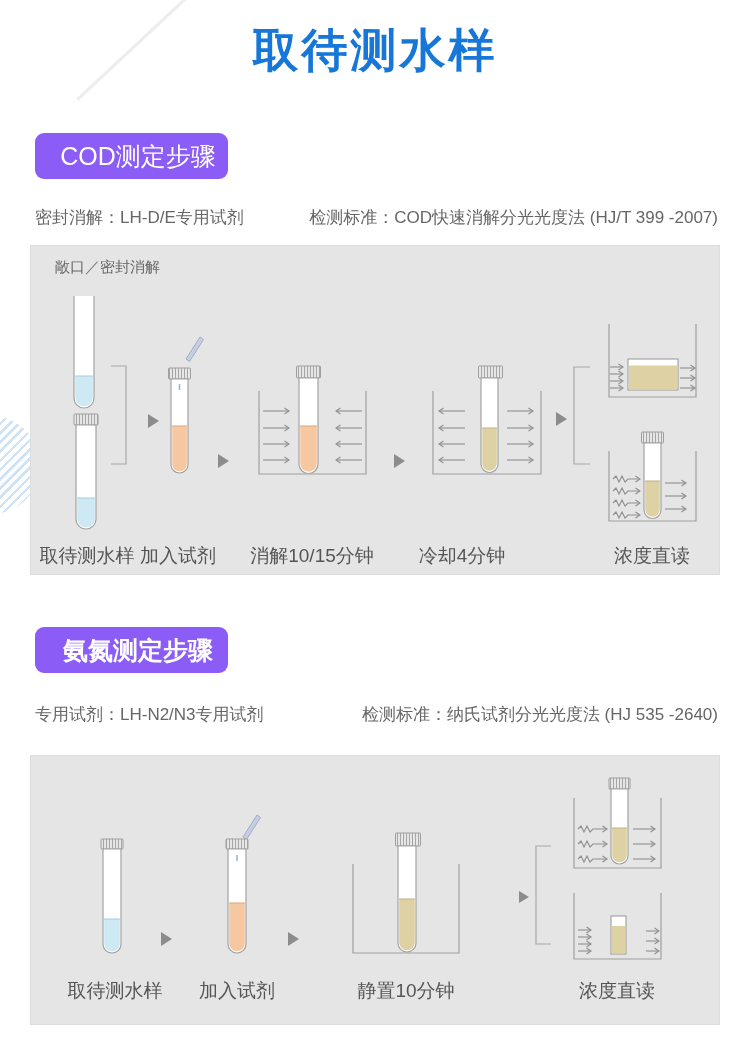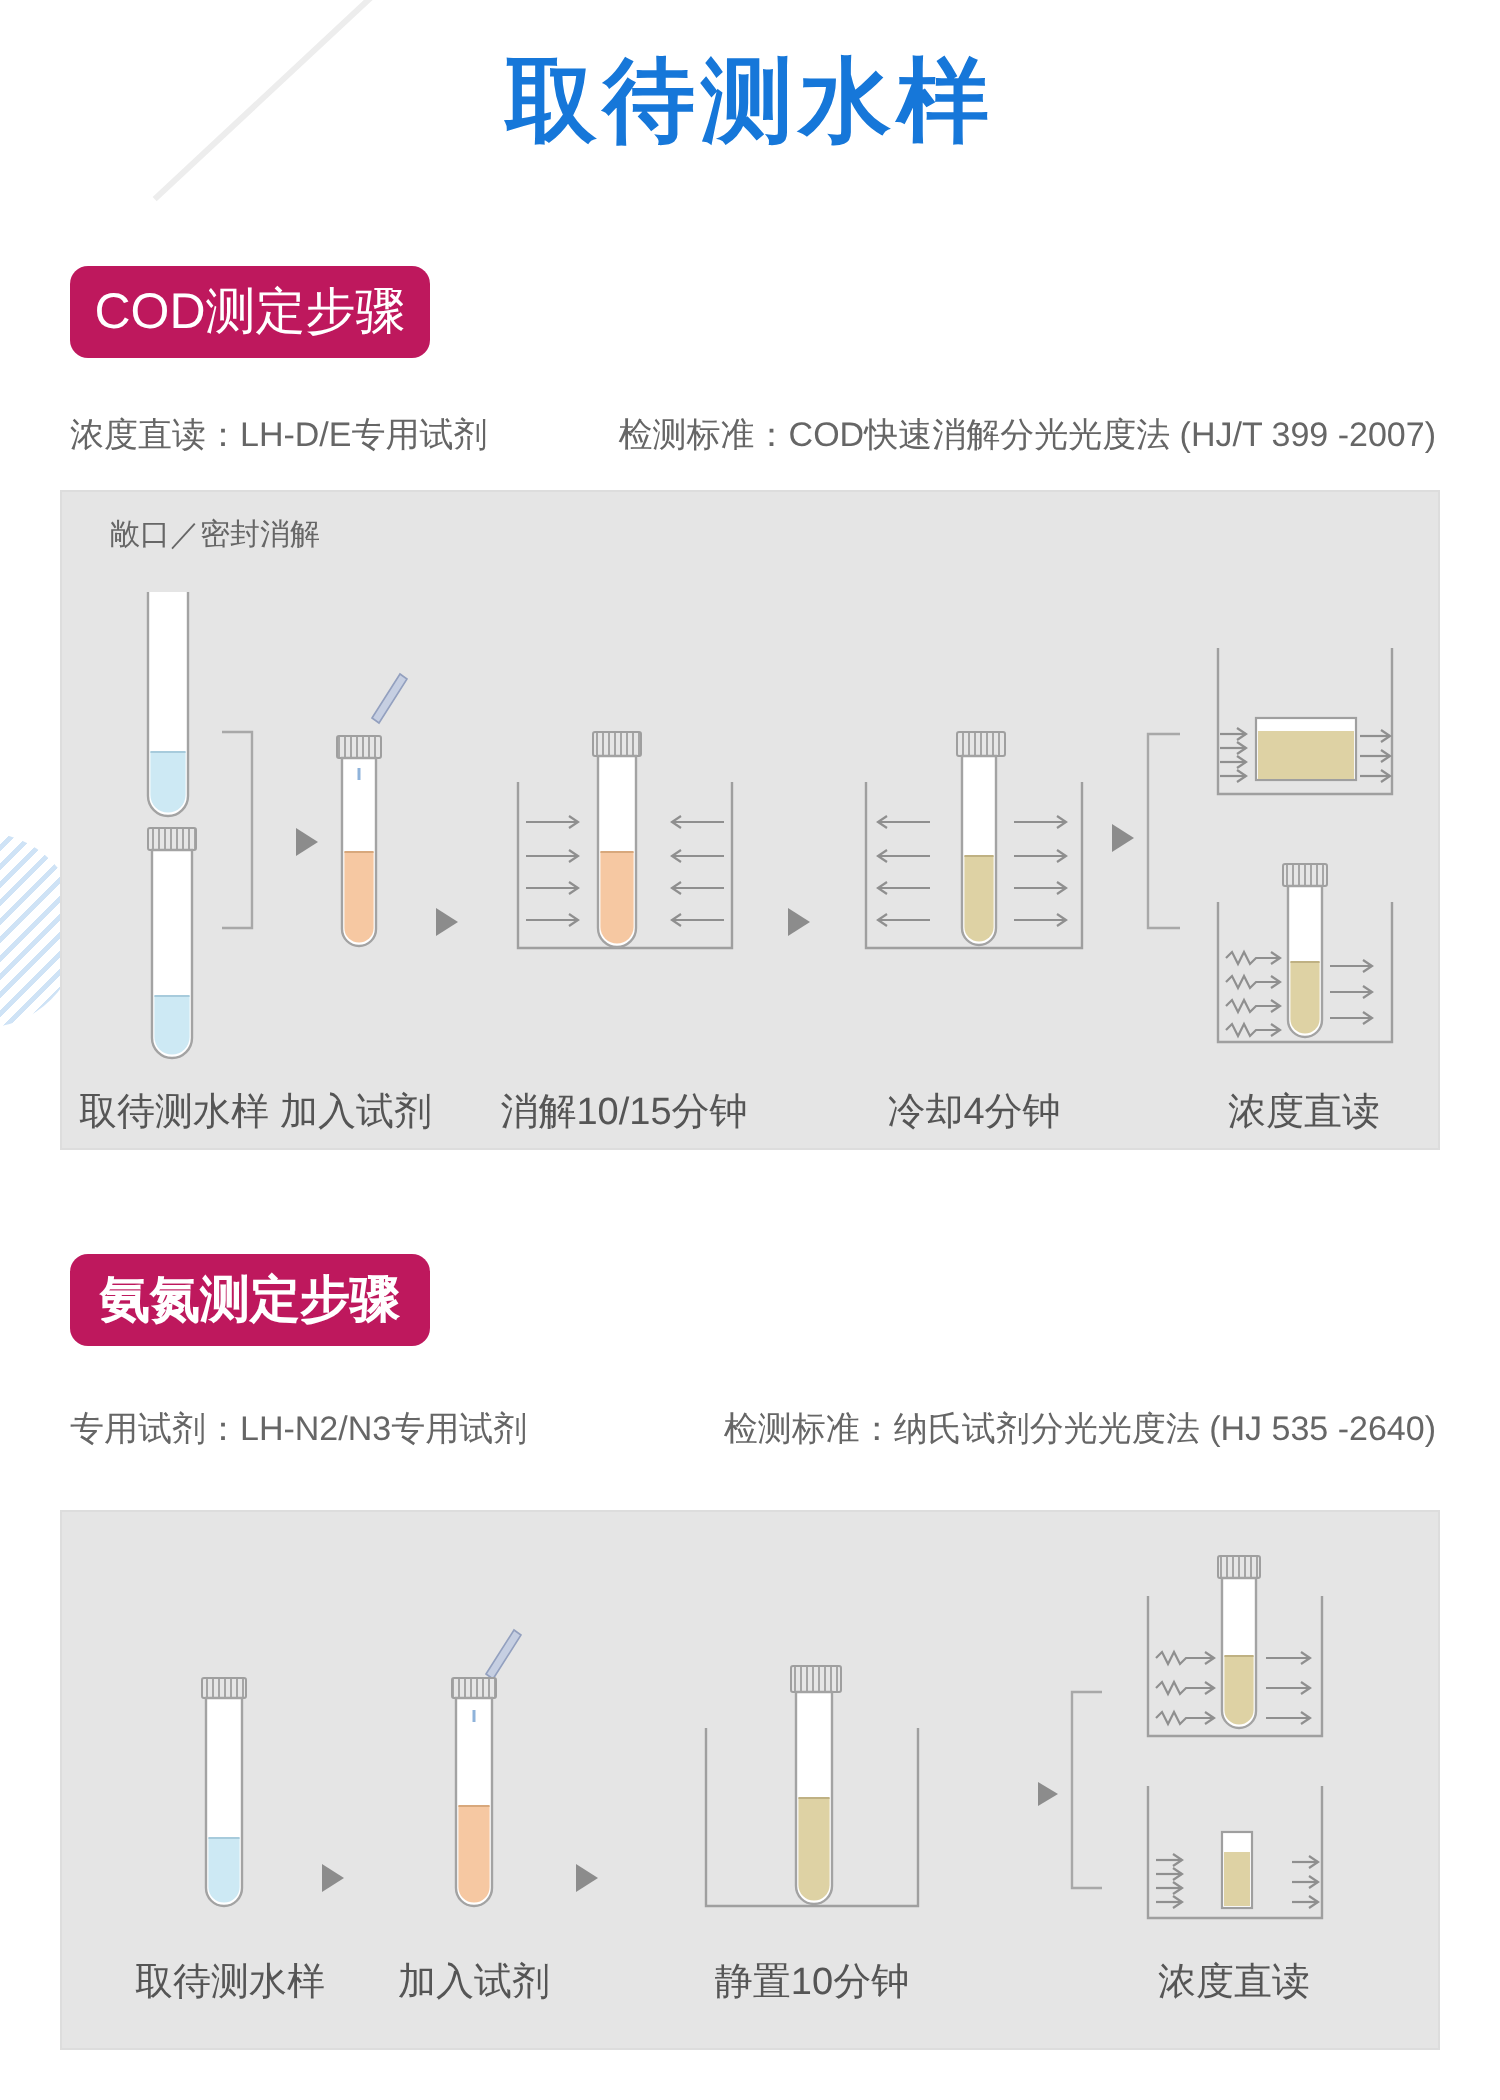--- a/index.html
+++ b/index.html
@@ -5,22 +5,22 @@
   html,body{margin:0;padding:0;}
   body{
     width:750px;height:1050px;position:relative;background:#ffffff;overflow:hidden;
     font-family:"Liberation Sans","DejaVu Sans",sans-serif;
   }
   .deco-line-tl{position:absolute;left:57px;top:47px;width:150px;height:2.5px;background:#ededed;transform:rotate(-43deg);}
   .deco-circle{position:absolute;left:-58px;top:416px;width:98px;height:98px;border-radius:50%;
     background:repeating-linear-gradient(135deg,#cfe3f6 0px,#cfe3f6 2.5px,rgba(255,255,255,0) 2.5px,rgba(255,255,255,0) 6.5px);z-index:0;}
   .title{position:absolute;top:20px;left:0;width:750px;text-align:center;color:#1677d9;
     font-size:46px;font-weight:bold;letter-spacing:3px;}
-  .badge{position:absolute;left:35px;width:180px;height:46px;background:#be185d;border-radius:9px;
-    color:#ffffff;font-size:25px;line-height:46px;text-align:center;z-index:1;}
+  .badge{position:absolute;left:35px;width:180px;height:46px;background:#8b5cf6;border-radius:9px;
+    color:#ffffff;font-size:25px;line-height:46px;text-align:center;z-index:1;padding-left:13px;}
   .info-left{position:absolute;left:35px;color:#666;font-size:17px;white-space:nowrap;z-index:1;}
   .info-right{position:absolute;right:32px;color:#666;font-size:17px;white-space:nowrap;z-index:1;}
   .panel{position:absolute;left:30px;width:688px;background:#e5e5e5;border:1px solid #ddd;z-index:1;}
   .panel-note{position:absolute;left:24px;top:12px;color:#666;font-size:15px;}
   .step-label{position:absolute;transform:translateX(-50%);color:#555;font-size:19px;white-space:nowrap;}
   svg{display:block;}
   .tube{fill:#fff;stroke:#a3a3a3;stroke-width:1.2;}
   .bath{fill:none;stroke:#9f9f9f;stroke-width:1.2;}
   .bracket{fill:none;stroke:#a8a8a8;stroke-width:1.2;}
   .steparrow{fill:#8c8c8c;}
@@ -39,21 +39,21 @@
 </style>
 </head>
 <body>
 
 <div class="deco-line-tl"></div>
 <div class="deco-circle"></div>
 
 <div class="title">取待测水样</div>
 
 <div class="badge" style="top:133px;">COD测定步骤</div>
-<div class="info-left" style="top:206px;">浓度直读：LH-D/E专用试剂</div>
+<div class="info-left" style="top:206px;">密封消解：LH-D/E专用试剂</div>
 <div class="info-right" style="top:206px;margin-left:16px;">检测标准：COD快速消解分光光度法 (HJ/T 399 -2007)</div>
 
 <div class="panel" style="top:245px;height:328px;">
   <div class="panel-note">敞口／密封消解</div>
 
   <svg width="688" height="328" viewBox="0 0 688 328">
     <defs>
       <pattern id="capP1" width="3" height="12" patternUnits="userSpaceOnUse">
         <rect width="3" height="12" fill="#e6e6e6"></rect>
           <rect width="1" height="12" fill="#a6a6a6"></rect>
@@ -150,21 +150,21 @@
         <line class="harrow" marker-end="url(#ah1)" x1="634" y1="237" x2="655" y2="237"></line>
         <line class="harrow" marker-end="url(#ah1)" x1="634" y1="250" x2="655" y2="250"></line>
         <line class="harrow" marker-end="url(#ah1)" x1="634" y1="263" x2="655" y2="263"></line>
       </g>
     </g>
   </svg>
 
   <div class="step-label" style="left:56px;top:297px;">取待测水样</div>
   <div class="step-label" style="left:147px;top:297px;">加入试剂</div>
   <div class="step-label" style="left:281px;top:297px;">消解10/15分钟</div>
-  <div class="step-label" style="left:456px;top:297px;">冷却4分钟</div>
+  <div class="step-label" style="left:431px;top:297px;">冷却4分钟</div>
   <div class="step-label" style="left:621px;top:297px;">浓度直读</div>
 </div>
 
 <div class="badge" style="top:627px;font-weight:bold;">氨氮测定步骤</div>
 <div class="info-left" style="top:703px;text-align:right;">专用试剂：LH-N2/N3专用试剂</div>
 <div class="info-right" style="top:703px;">检测标准：纳氏试剂分光光度法 (HJ 535 -2640)</div>
 
 <div class="panel" style="top:755px;height:268px;">
   <svg width="688" height="268" viewBox="0 0 688 268">
     <defs>

